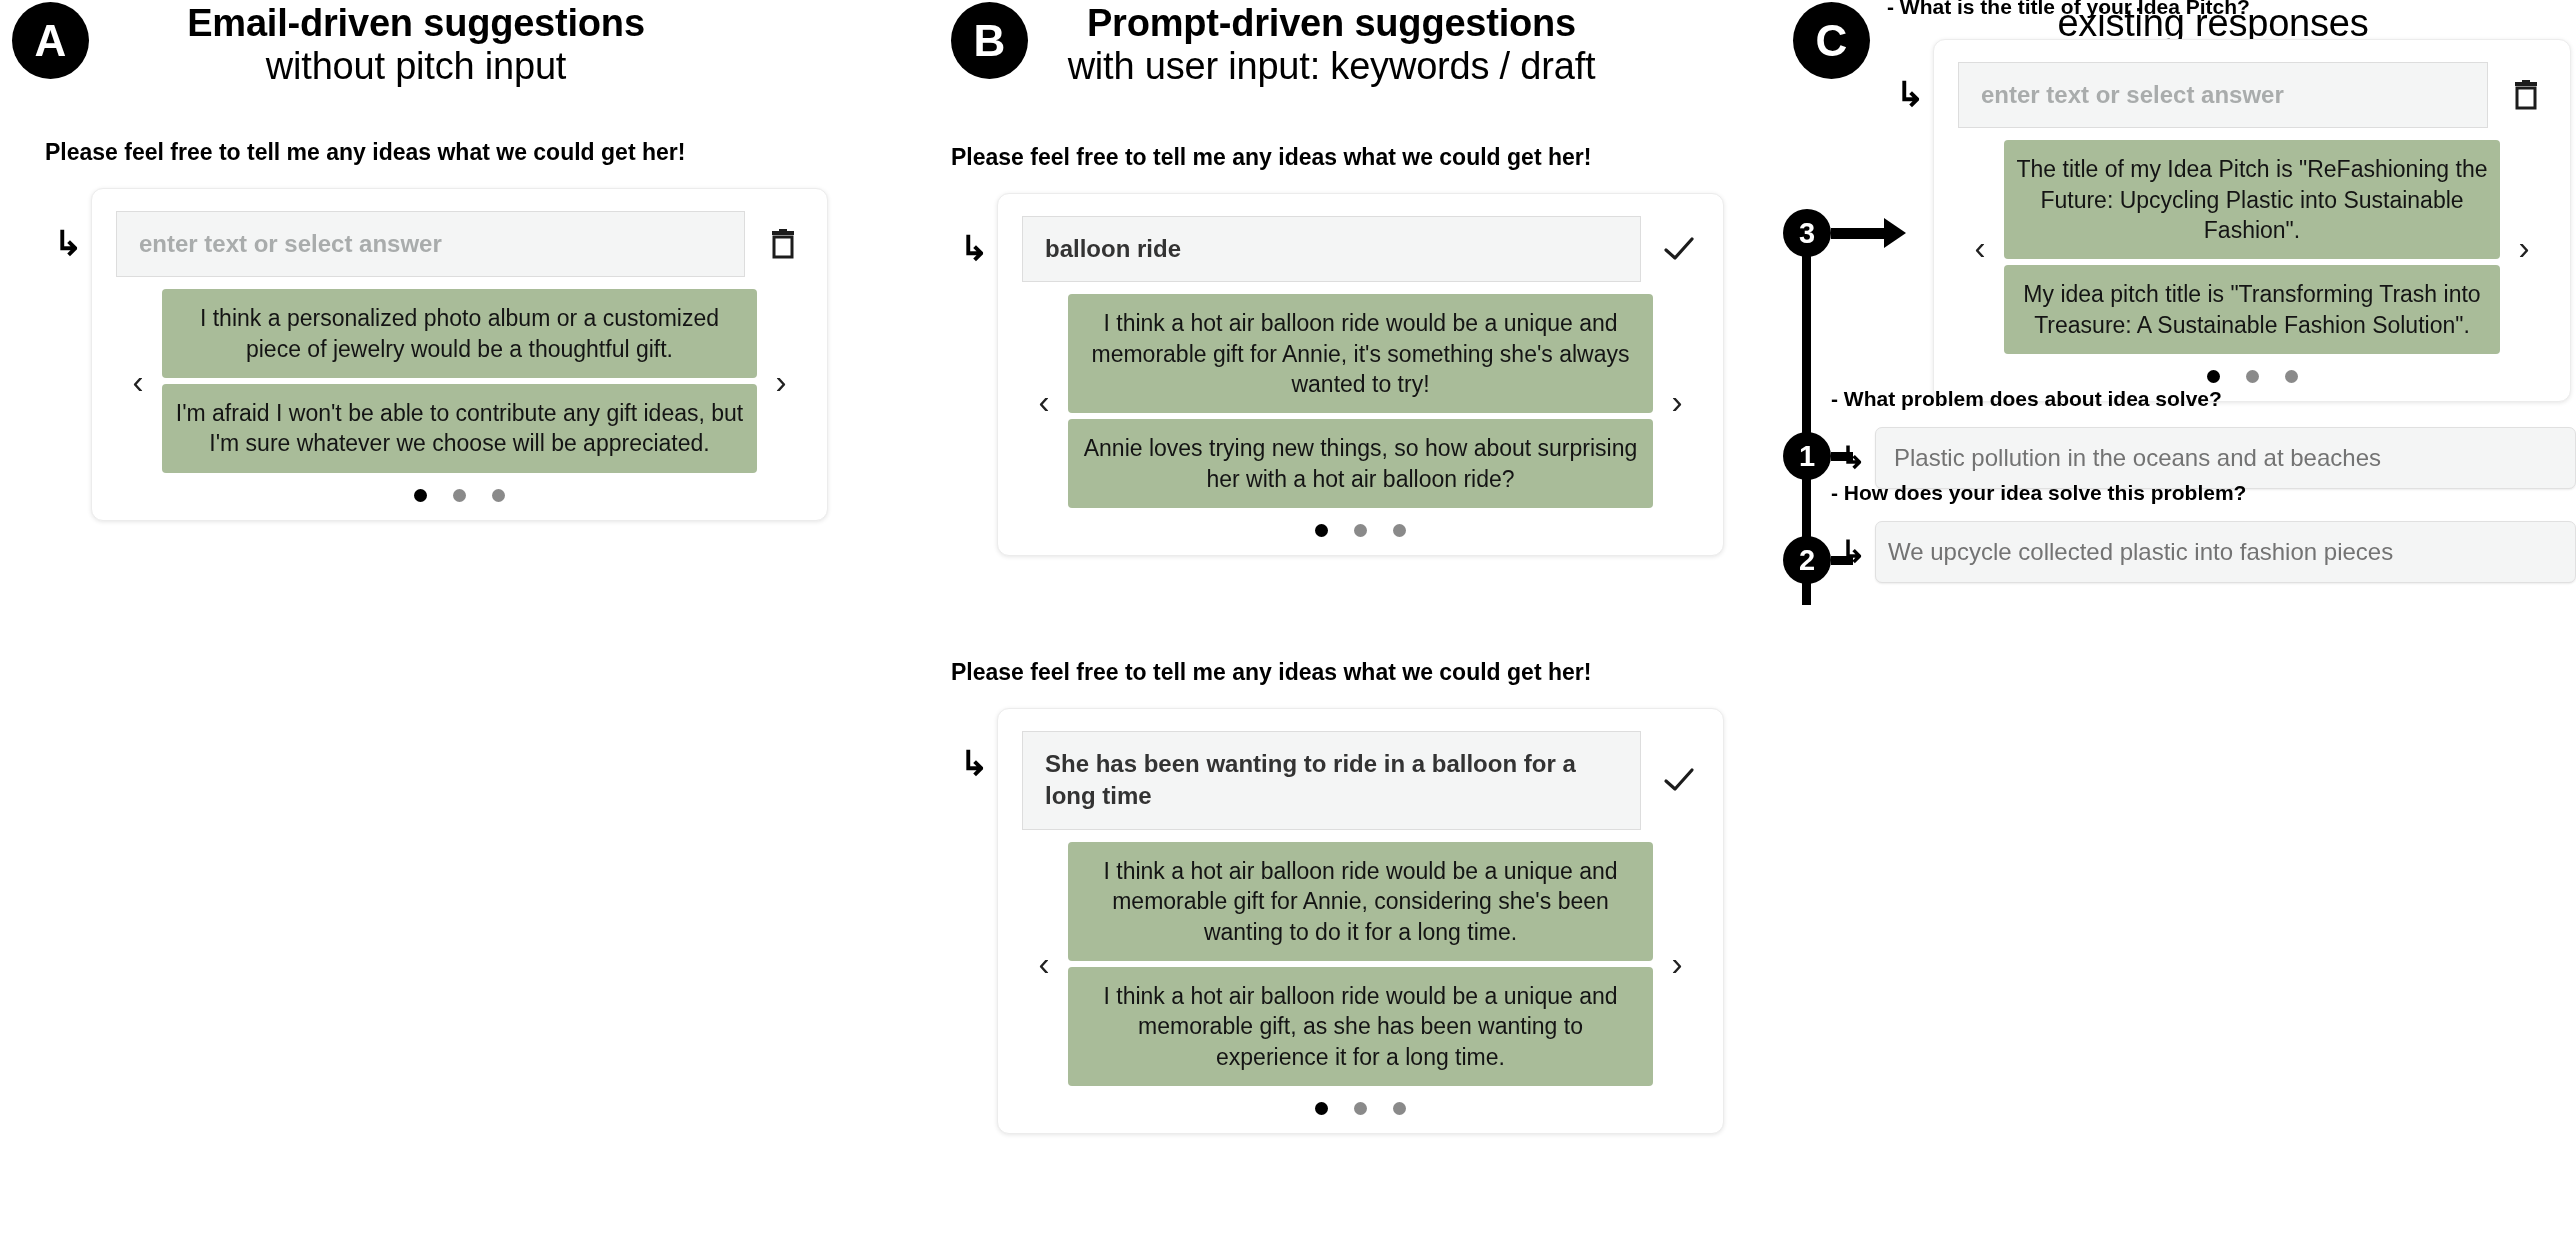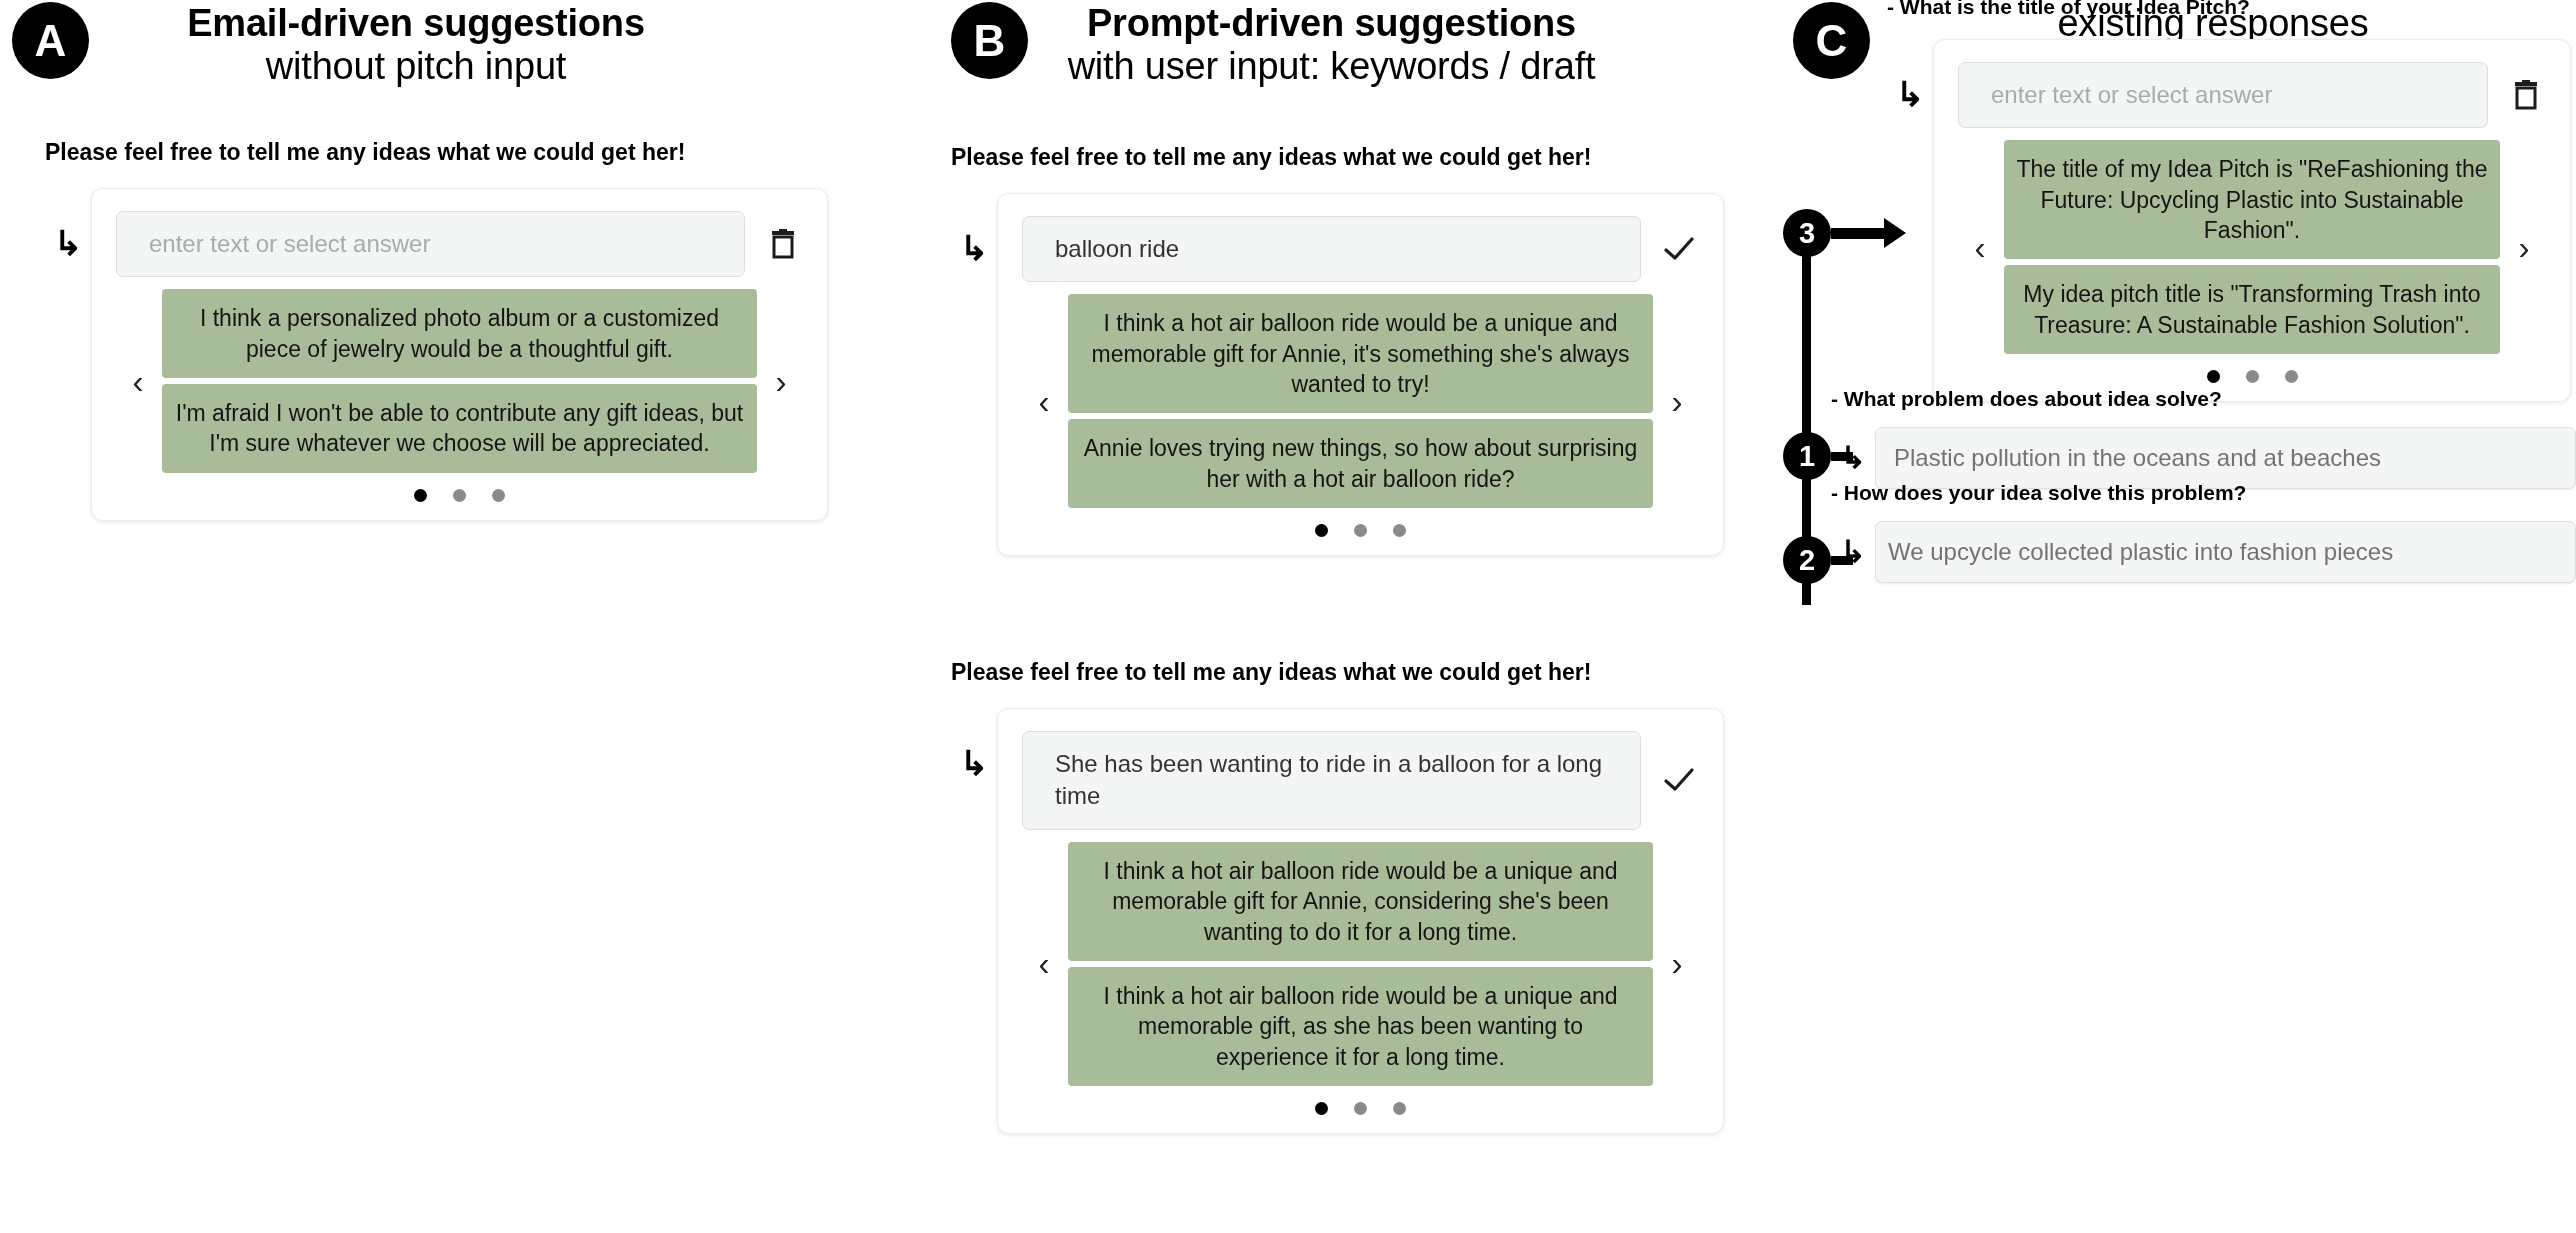--- a/index.html
+++ b/index.html
@@ -106,28 +106,29 @@
 
   .field-row {
     display: flex;
     align-items: center;
     gap: 18px;
   }
   .text-field {
     flex: 1 1 auto;
     background: #f4f5f5;
     border: 1px solid #dddddd;
-    border-radius: 7px;
+    border-radius: 0;
     min-height: 61px;
-    padding: 16px 32px;
+    padding: 16px 22px;
     font-size: 24px;
     color: #333333;
     line-height: 1.35;
     display: flex;
     align-items: center;
+    font-weight: bold;
   }
   .text-field.placeholder { color: #a9acac; }
   .field-icon {
     flex: 0 0 auto;
     width: 40px;
     height: 40px;
     display: flex;
     align-items: center;
     justify-content: center;
     color: #1c1c1c;

